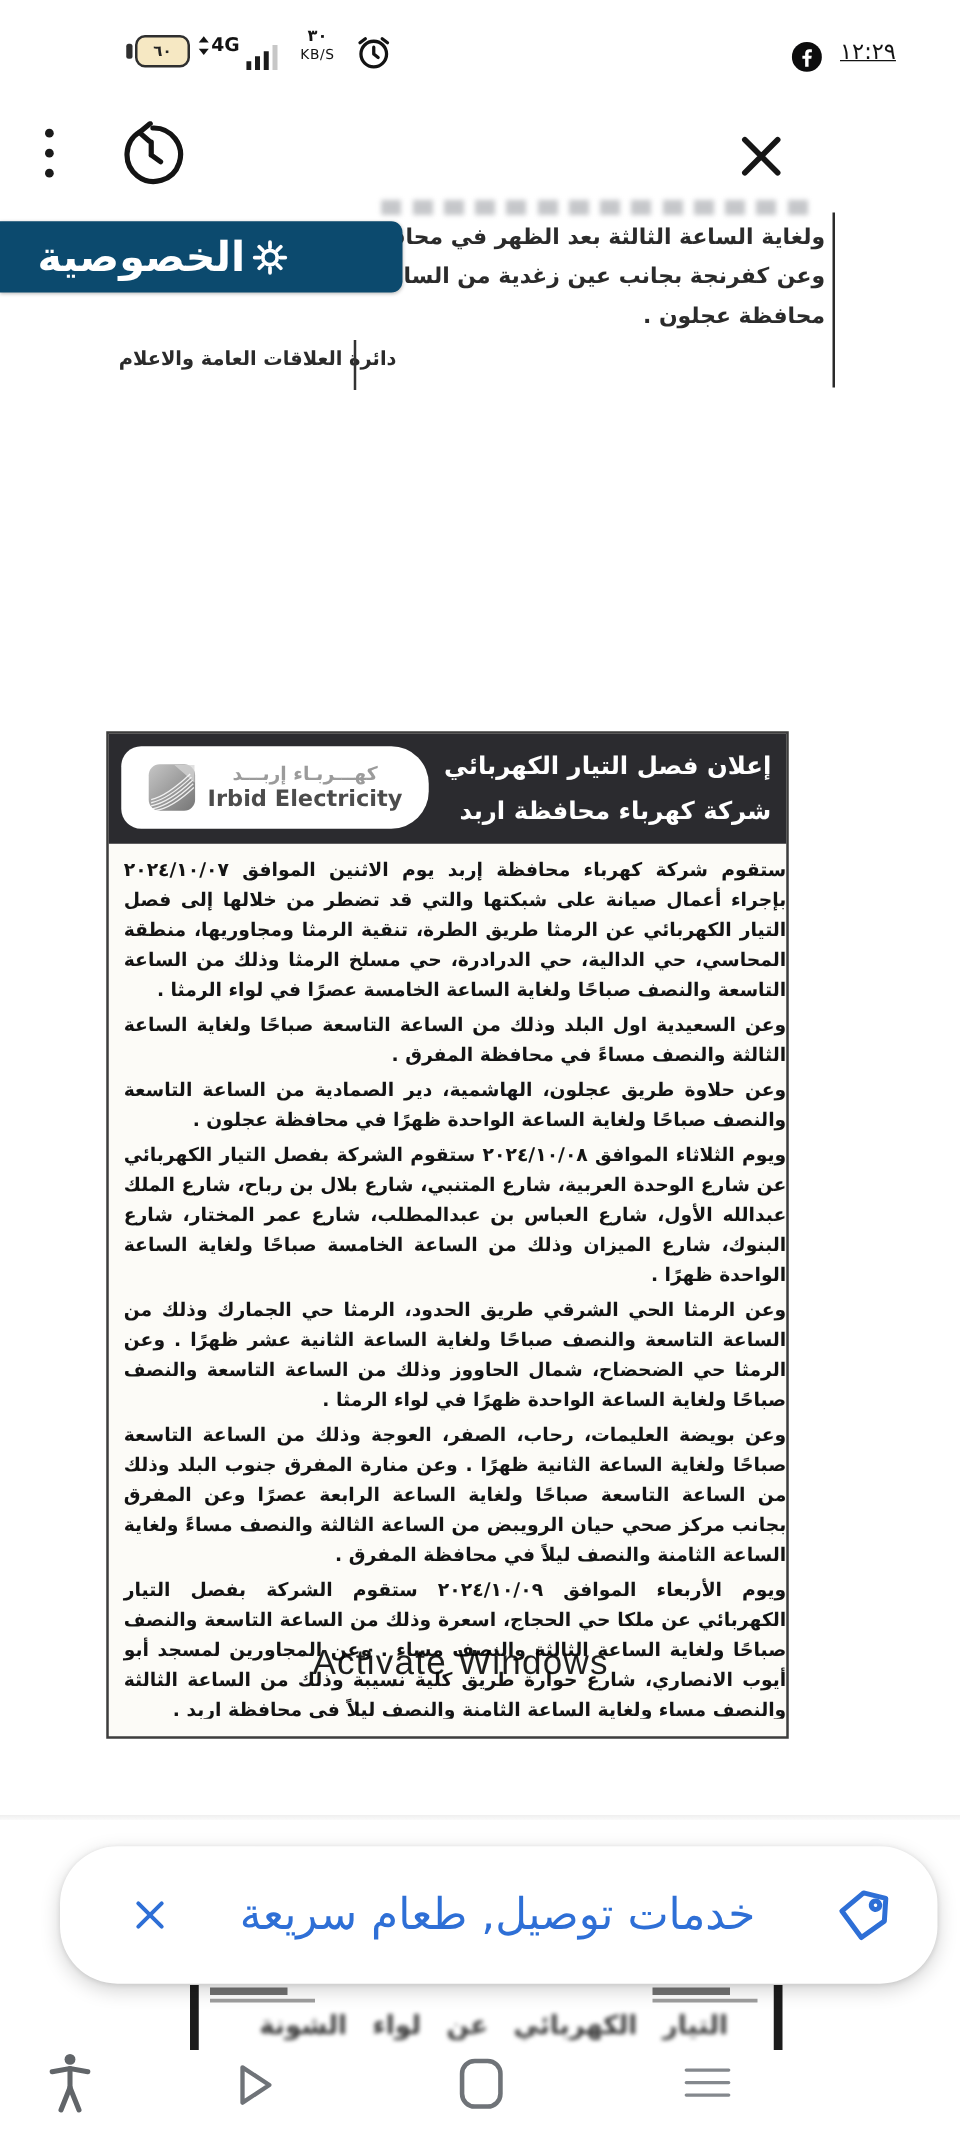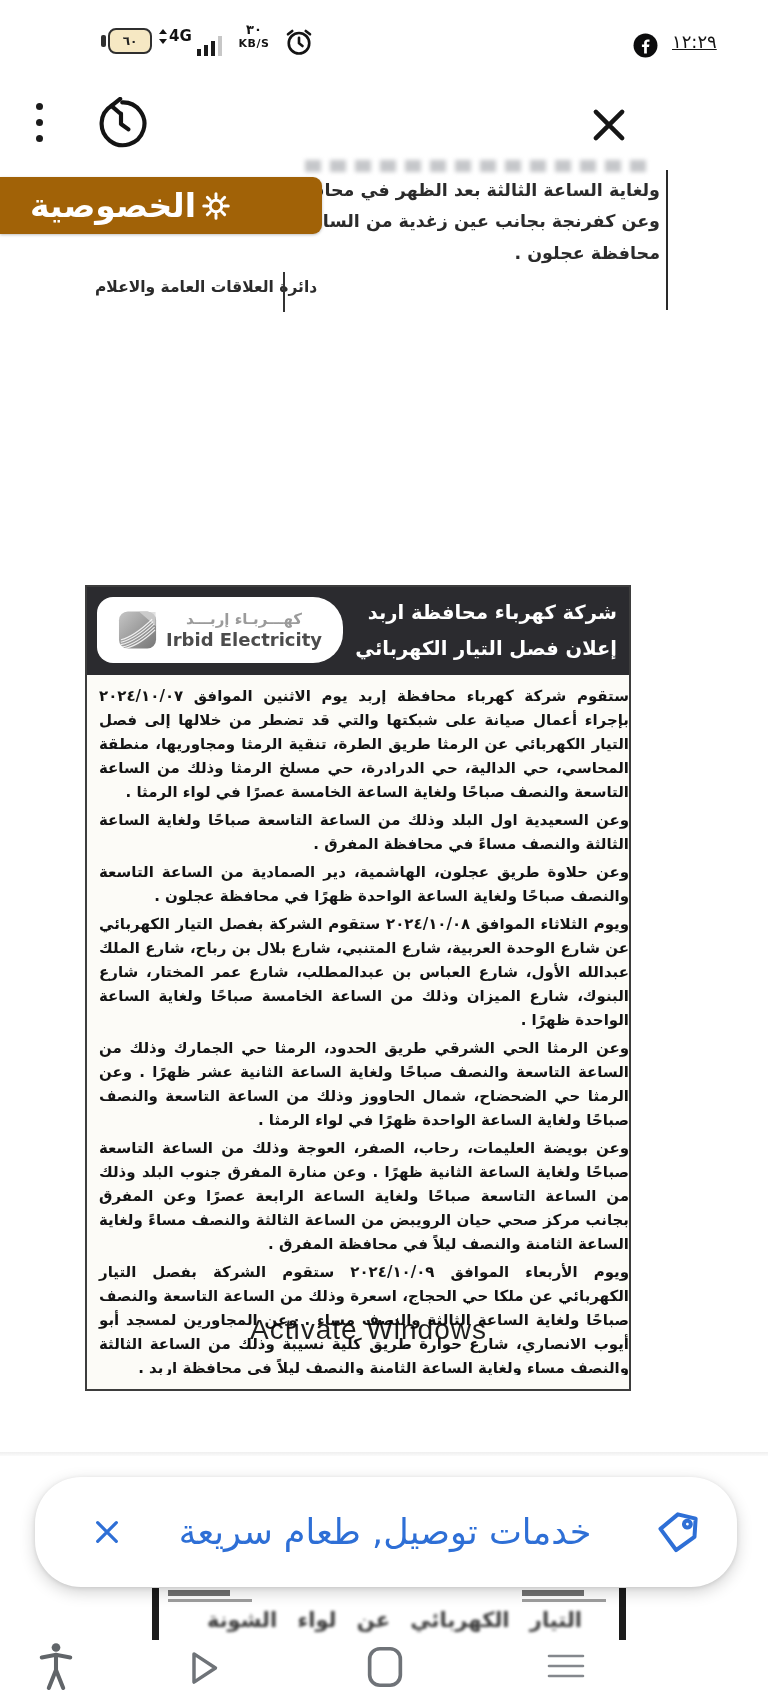--- a/index.html
+++ b/index.html
@@ -10,33 +10,33 @@
   
   .battery { left:108px; top:28px; width:44px; height:26px; border:2.5px solid #2f2f2f;
              border-radius:8px; background:#f6e8c3; display:flex; align-items:center;
              justify-content:center; font-size:12px; font-weight:700; color:#222; }
   .battery-nub { left:101px; top:35px; width:5px; height:12px; background:#2f2f2f; border-radius:2px; }
   .net { left:158px; top:27px; display:flex; align-items:flex-end; gap:1px; }
   .net-label { font-size:15px; font-weight:700; color:#131313; }
   .bars { left:197px; top:33px; }
   .speed { left:233px; top:22px; width:42px; text-align:center; color:#131313; }
   .speed-val { font-size:13px; font-weight:700; line-height:15px; }
-  .speed-unit { font-size:11px; font-weight:700; letter-spacing:.5px;text-align:center; }
+  .speed-unit { font-size:11px; font-weight:400; letter-spacing:.5px;text-align:center; }
   .alarm { left:284px; top:27px; }
   .fb { left:633px; top:33px; }
   .clock-time { left:672px; top:31px; font-size:18px; color:#131313;text-decoration:underline; }
 
   
   .kebab { left:36px; top:103px; display:flex; flex-direction:column; gap:9px; width:8px; }
   .kebab i { width:7px; height:7px; border-radius:50%; background:#1b1b1b; display:block; }
   .history { left:94px; top:97px; }
   .close-top { left:588px; top:104px; }
 
   
-  .privacy { left:0; top:177px; width:322px; height:57px; background:#a16207; z-index:6;
+  .privacy { left:0; top:177px; width:322px; height:57px; background:#0c4a6e; z-index:6;
              border-radius:0 9px 9px 0; display:flex; align-items:center; padding-left:30px;
              box-shadow:0 1px 3px rgba(0,0,0,.25); }
   .privacy-label { color:#fff; font-size:33px; font-weight:700; direction:rtl; line-height:1; }
   .privacy .gear { margin-left:5px; }
 
   
   .frag { left:95px; top:148px; width:573px; height:166px; z-index:1; }
   .frag-border { position:absolute; right:0; top:22px; height:140px; width:2.5px; background:#2a2a2a; }
   .frag-cutstrip { position:absolute; left:210px; top:12px; width:350px; height:12px; opacity:.5;
      background:repeating-linear-gradient(90deg,#8d9096 0 16px, transparent 16px 25px); filter:blur(2px); }
@@ -62,21 +62,21 @@
               font-weight:700; font-size:15px; line-height:24px; height:700px; overflow:hidden; }
   .doc-body p { margin-bottom:4px; }
 
   .watermark { left:250px; top:1314px; z-index:4; font-family:"Liberation Sans", sans-serif;
                font-size:28px; color:#000000; opacity:.88; letter-spacing:1px; white-space:nowrap; }
 
   .sheet-shadow { left:0; top:1452px; width:768px; height:4px;
                   background:linear-gradient(#ededed,#fafafa); opacity:.9; }
 
   
-  .ad { left:35px; top:1477px; width:702px; height:110px; background:#fff; border-radius:46px;
+  .ad { left:48px; top:1477px; width:702px; height:110px; background:#fff; border-radius:46px;
         z-index:8; display:flex; align-items:center; box-shadow:0 5px 16px rgba(0,0,0,.18), 0 1px 4px rgba(0,0,0,.10); }
   .ad-close { margin-left:56px; flex-shrink:0; }
   .ad-text { flex:1; text-align:center; direction:rtl; color:#2e6fd6; font-size:35px; white-space:nowrap; }
   .ad-tag { margin-right:36px; margin-left:6px; flex-shrink:0; }
 
   
   .bfrag { left:150px; top:1586px; width:478px; height:54px; overflow:hidden; z-index:2; }
   .bfrag-bar { position:absolute; top:2px; width:7px; height:52px; background:#1c1c1c; }
   .bfrag-logo { position:absolute; top:4px; width:88px; filter:blur(.6px); opacity:.85; }
   .bfrag-logo i { display:block; height:6px; background:#5a5a5a; margin-bottom:3px; width:62px; }
@@ -155,22 +155,22 @@
   <svg class="gear" width="30" height="30" viewBox="0 0 24 24" fill="none" stroke="#fff" stroke-width="2.4" stroke-linecap="round">
     <circle cx="12" cy="12" r="4.6"></circle>
     <path d="M12 2.2 V5.4 M12 18.6 V21.8 M2.2 12 H5.4 M18.6 12 H21.8
              M5.1 5.1 L7.35 7.35 M16.65 16.65 L18.9 18.9 M5.1 18.9 L7.35 16.65 M16.65 7.35 L18.9 5.1"></path>
   </svg>
 </div>
 
 <div class="abs doc">
   <div class="doc-header">
     <div class="doc-titles">
+      <div>إعلان فصل التيار الكهربائي</div>
       <div>شركة كهرباء محافظة اربد</div>
-      <div>إعلان فصل التيار الكهربائي</div>
     </div>
     <div class="logo-pill">
       <svg width="52" height="52" viewBox="0 0 40 40">
         <defs>
             <linearGradient id="g1" x1="0" y1="0" x2="1" y2="1">
           <stop offset="0" stop-color="#c6c6c6"></stop>
               <stop offset="1" stop-color="#767676"></stop>
         </linearGradient>
           </defs>
         <rect x="1" y="1" width="38" height="38" rx="9" fill="url(#g1)"></rect>

